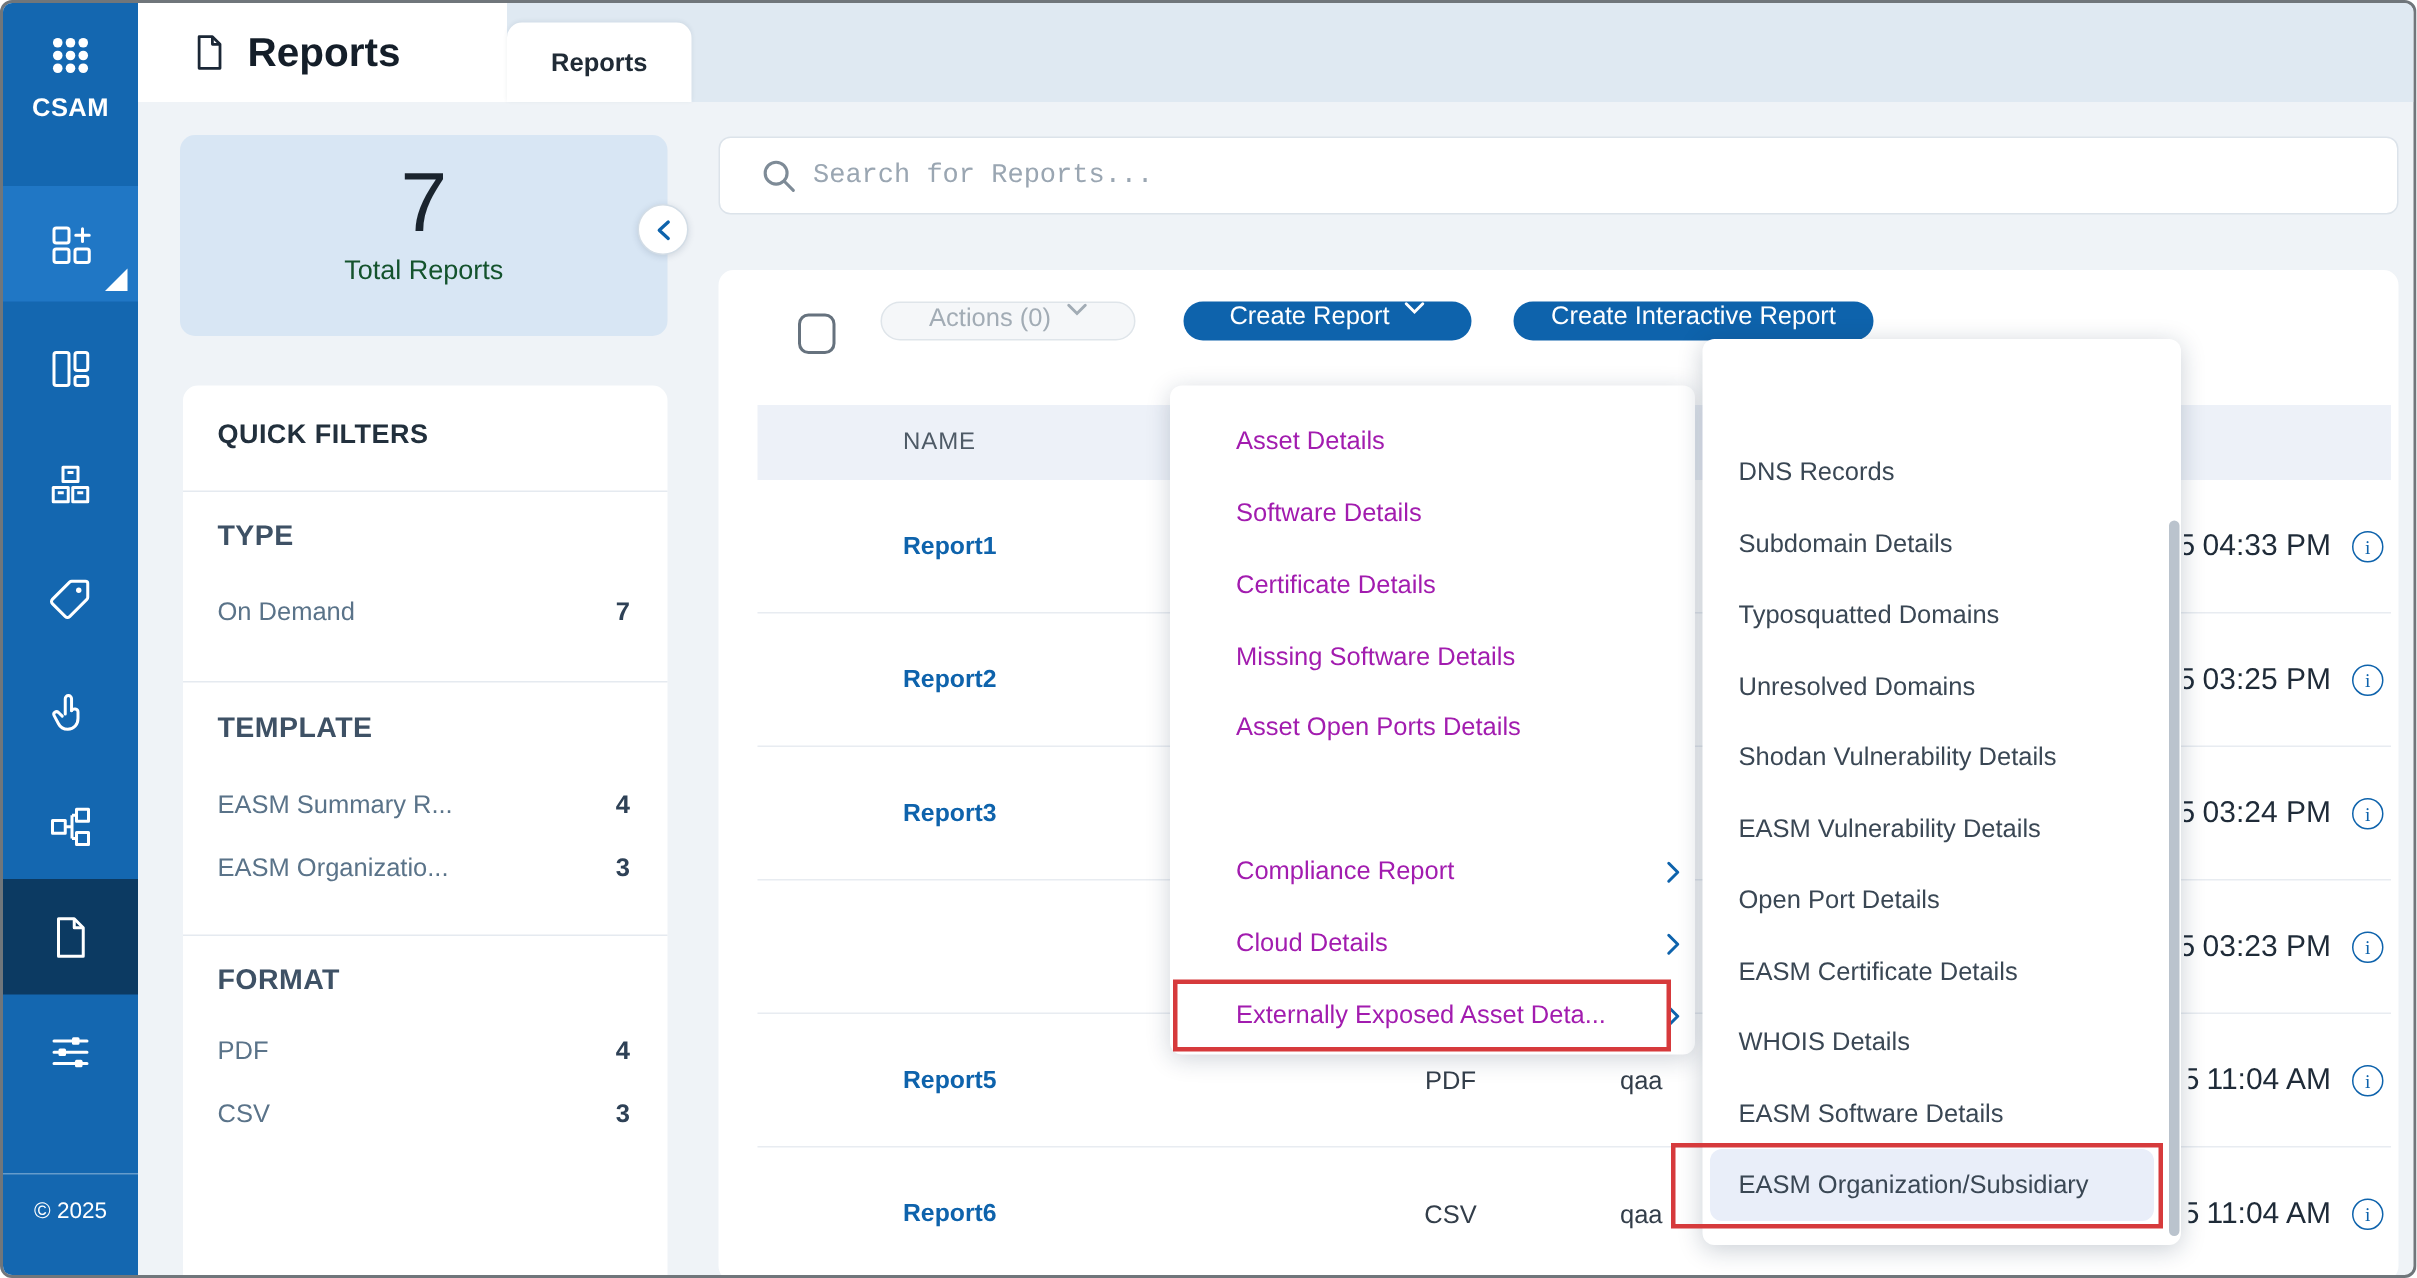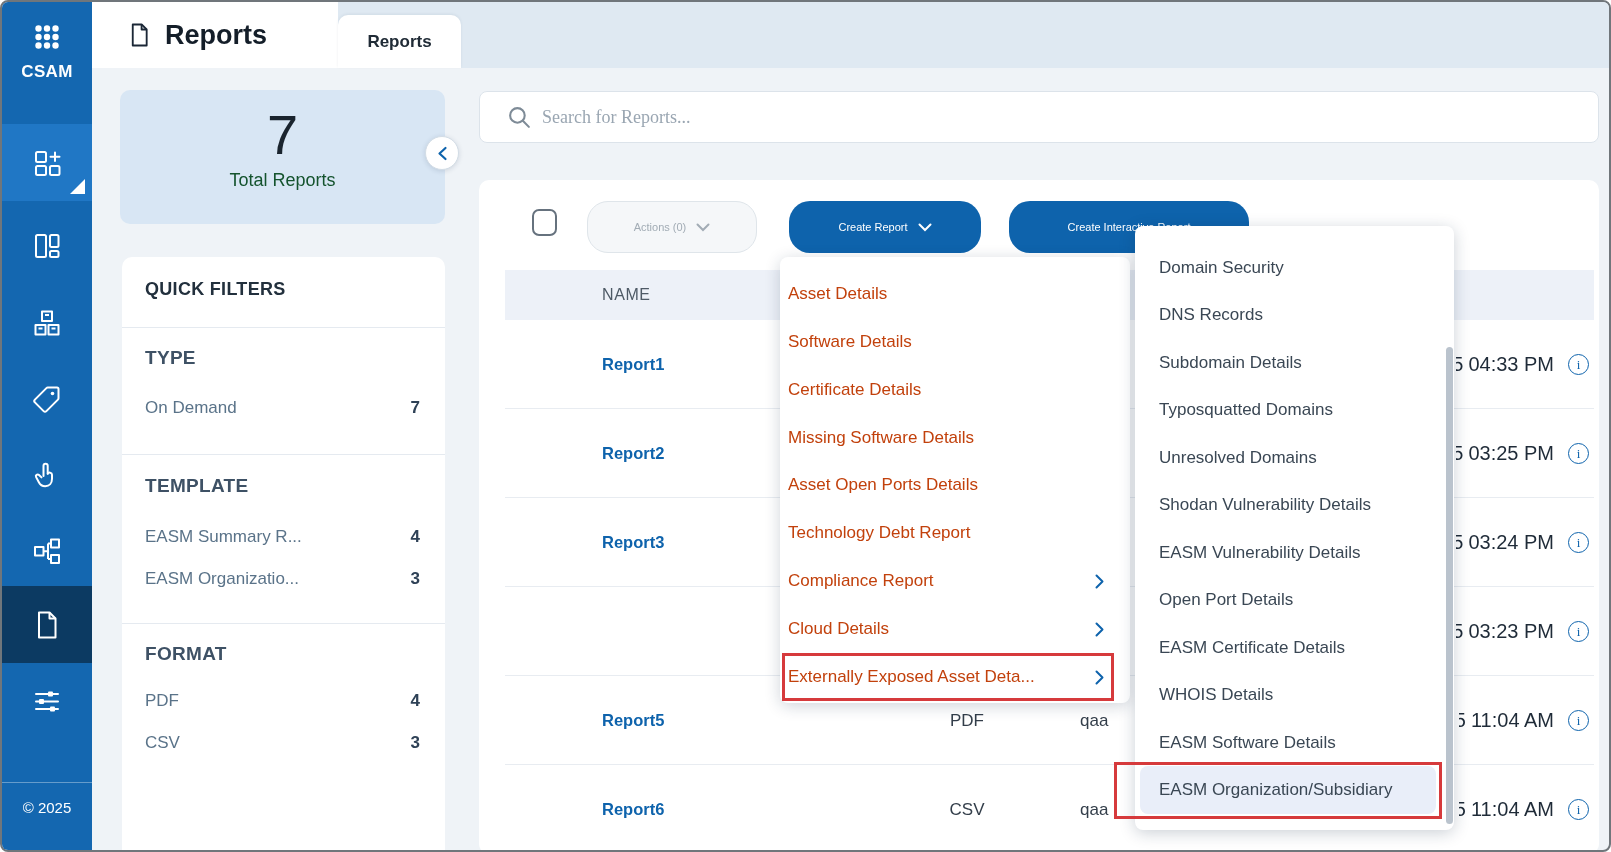--- a/index.html
+++ b/index.html
@@ -27,53 +27,53 @@
   .tab.plain{left:463px;width:140px;font-size:17px;color:#414D5A}
 
   
   #summary{position:absolute;left:118px;top:88px;width:325px;height:134px;background:#D8E6F4;border-radius:10px;z-index:2;text-align:center}
   #summary .big{font-size:56px;font-weight:500;color:#1A242E;margin-top:16px;line-height:58px}
   #summary .lbl{font-size:18px;color:#14532d;margin-top:6px}
   #collapse{position:absolute;left:423px;top:134px;width:34px;height:34px;background:#fff;border:1px solid #D3DDE6;border-radius:50%;z-index:3;display:flex;align-items:center;justify-content:center;box-shadow:0 1px 5px rgba(30,50,80,.15);cursor:pointer}
 
   
   #searchbox{position:absolute;left:477px;top:89px;width:1120px;height:52px;background:#fff;border:1px solid #DCE3EA;border-radius:8px;z-index:2;display:flex;align-items:center}
-  #searchbox input{border:none;outline:none;font-size:18px;color:#0f766e;width:900px;margin-left:10px;font-family:Liberation Serif, serif}
+  #searchbox input{border:none;outline:none;font-size:18px;color:#0f766e;width:900px;margin-left:10px;font-family:Liberation Mono, monospace}
   #searchbox input::placeholder{color:#9AA6B2}
 
   
   #filters{position:absolute;left:120px;top:255px;width:323px;height:600px;background:#fff;border-radius:10px 10px 0 0;z-index:2}
   .f-title{position:absolute;left:23px;top:22px;font-size:18px;font-weight:bold;color:#22303D;letter-spacing:.3px}
   .f-div{position:absolute;left:0;width:100%;height:1px;background:#E5EAF0}
   .f-sec{position:absolute;left:23px;font-size:19px;font-weight:bold;color:#3E5165;letter-spacing:.3px}
   .f-item{position:absolute;left:23px;right:25px;height:24px;font-size:17px;color:#5A7389;cursor:pointer}
   .f-item .cnt{position:absolute;right:0;top:0;font-weight:bold;color:#2E4156}
 
   
   #content{position:absolute;left:477px;top:178px;width:1120px;height:674px;background:#fff;border-radius:10px;z-index:2}
   #chk{position:absolute;left:53px;top:29px;width:25px;height:27px;border:2px solid #66727E;border-radius:7px;background:#fff;cursor:pointer}
-  .pill{position:absolute;top:21px;height:52px;border-radius:21px;display:flex;align-items:center;justify-content:center;font-size:11px;cursor:pointer}
+  .pill{position:absolute;top:21px;height:26px;border-radius:21px;display:flex;justify-content:center;font-size:17px;cursor:pointer}
   #btn-actions{left:108px;width:170px;background:#F5F7F9;border:1px solid #DFE5EA;color:#A2ACB5}
   #btn-create{left:310px;width:192px;background:#0E63AC;color:#fff}
   #btn-interactive{left:530px;width:240px;background:#0E63AC;color:#fff}
   .chev{margin-left:10px}
   #thead{position:absolute;left:26px;top:90px;width:1089px;height:50px;background:#EDF1F8;display:flex;align-items:center}
   #thead span{margin-left:97px;font-size:16px;color:#4E5A66;letter-spacing:.6px}
   .trow{position:absolute;left:26px;width:1089px;height:89px;border-bottom:1px solid #E8ECF1}
   .trow .nm{position:absolute;left:97px;top:0;line-height:89px;font-size:16.5px;font-weight:bold;color:#0E63AC;cursor:pointer}
   .trow .fmt{position:absolute;left:402px;width:120px;top:0;line-height:89px;font-size:17px;color:#333E4A;text-align:center}
   .trow .own{position:absolute;left:575px;top:0;line-height:89px;font-size:17px;color:#333E4A}
   .trow .tm{position:absolute;right:40px;top:0;line-height:89px;font-size:20px;color:#1F2B38;text-align:right}
   .clip5{display:inline-block;width:7px;overflow:hidden;direction:rtl;vertical-align:bottom}
   .tm .t{margin-left:5px}
   .info{position:absolute;right:5px;top:34px;width:21px;height:21px;border:1.5px solid #0E63AC;border-radius:50%;color:#0E63AC;font-size:13px;font-family:"Liberation Serif",serif;display:flex;align-items:center;justify-content:center;cursor:pointer}
 
   
   #menu1{position:absolute;left:778px;top:255px;width:350px;height:446px;background:#fff;border-radius:8px;box-shadow:0 3px 16px rgba(20,40,70,.20);z-index:20}
-  .m-item{position:absolute;left:0;width:100%;height:48px;line-height:48px;font-size:17px;color:#c2410c;padding-left:8px;cursor:pointer}
+  .m-item{position:absolute;left:16px;width:100%;height:48px;line-height:48px;font-size:17px;color:#a21caf;padding-left:28px;cursor:pointer}
   .m-item .arr{position:absolute;right:26px;top:17px}
   #menu2{position:absolute;left:1133px;top:224px;width:319px;height:604px;background:#fff;border-radius:8px;box-shadow:0 3px 16px rgba(20,40,70,.22);z-index:21}
   .m2-item{position:absolute;left:0;width:100%;height:47px;line-height:47px;font-size:17px;color:#3A4754;padding-left:24px;cursor:pointer}
   .m2-item.hl{left:5px;width:296px;background:#E9EEF9;border-radius:8px;height:48px;line-height:48px;padding-left:19px}
   #scrollthumb{position:absolute;left:311px;top:121px;width:7px;height:477px;background:#BAC3CD;border-radius:4px;cursor:pointer}
   .redbox{position:absolute;border:3px solid #D63A3C;z-index:22;pointer-events:none}
   #redbox1{left:780px;top:651px;width:332px;height:48px}
   #redbox2{left:1112px;top:760px;width:328px;height:57px}
 
   svg{display:block}
@@ -293,21 +293,20 @@
       <span class="info">i</span>
     </div>
   </div>
 
   <div id="menu1">
     <div class="m-item" style="top:13px"><span>Asset Details</span></div>
     <div class="m-item" style="top:61px"><span>Software Details</span></div>
     <div class="m-item" style="top:109px"><span>Certificate Details</span></div>
     <div class="m-item" style="top:157px"><span>Missing Software Details</span></div>
     <div class="m-item" style="top:204px"><span>Asset Open Ports Details</span></div>
-    <div class="m-item" style="top:252px"><span>Technology Debt Report</span></div>
     <div class="m-item" style="top:300px">
       <span>Compliance Report</span>
       <svg class="arr" width="9" height="15" viewBox="0 0 9 15" fill="none" stroke="#0E63AC" stroke-width="2" stroke-linecap="round" stroke-linejoin="round">
           <polyline points="1.5,1.5 7.5,7.5 1.5,13.5"></polyline>
         </svg>
     </div>
     <div class="m-item" style="top:348px">
       <span>Cloud Details</span>
       <svg class="arr" width="9" height="15" viewBox="0 0 9 15" fill="none" stroke="#0E63AC" stroke-width="2" stroke-linecap="round" stroke-linejoin="round">
           <polyline points="1.5,1.5 7.5,7.5 1.5,13.5"></polyline>
@@ -315,21 +314,20 @@
     </div>
     <div class="m-item" style="top:396px">
       <span>Externally Exposed Asset Deta...</span>
       <svg class="arr" width="9" height="15" viewBox="0 0 9 15" fill="none" stroke="#0E63AC" stroke-width="2" stroke-linecap="round" stroke-linejoin="round">
           <polyline points="1.5,1.5 7.5,7.5 1.5,13.5"></polyline>
         </svg>
     </div>
   </div>
 
   <div id="menu2">
-    <div class="m2-item" style="top:18px"><span>Domain Security</span></div>
     <div class="m2-item" style="top:65px"><span>DNS Records</span></div>
     <div class="m2-item" style="top:113px"><span>Subdomain Details</span></div>
     <div class="m2-item" style="top:160px"><span>Typosquatted Domains</span></div>
     <div class="m2-item" style="top:208px"><span>Unresolved Domains</span></div>
     <div class="m2-item" style="top:255px"><span>Shodan Vulnerability Details</span></div>
     <div class="m2-item" style="top:303px"><span>EASM Vulnerability Details</span></div>
     <div class="m2-item" style="top:350px"><span>Open Port Details</span></div>
     <div class="m2-item" style="top:398px"><span>EASM Certificate Details</span></div>
     <div class="m2-item" style="top:445px"><span>WHOIS Details</span></div>
     <div class="m2-item" style="top:493px"><span>EASM Software Details</span></div>

